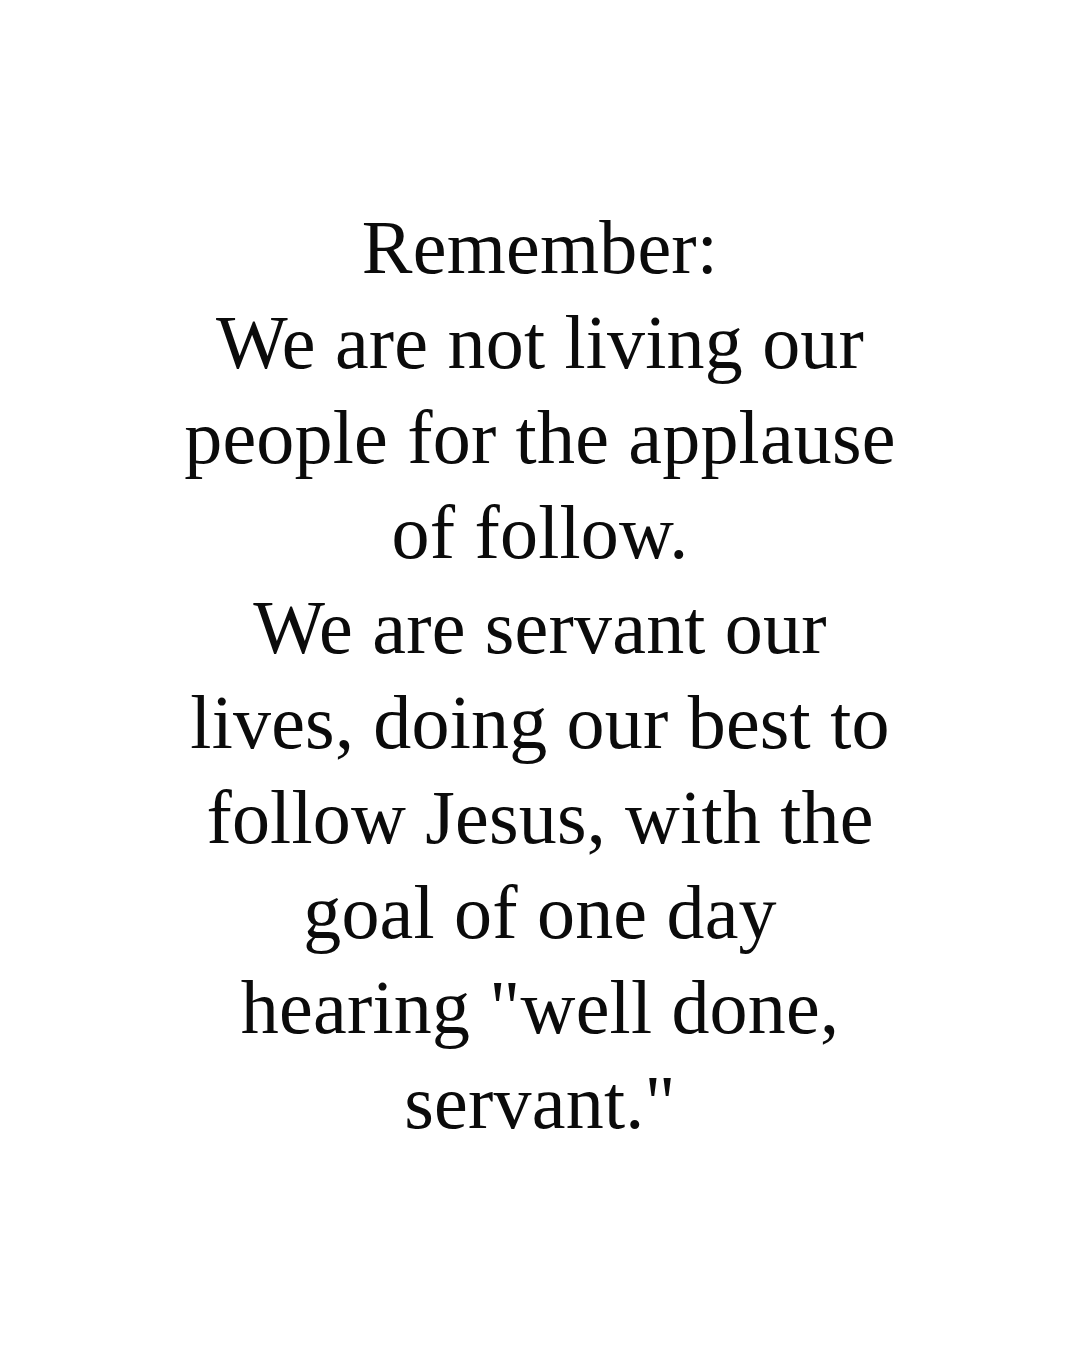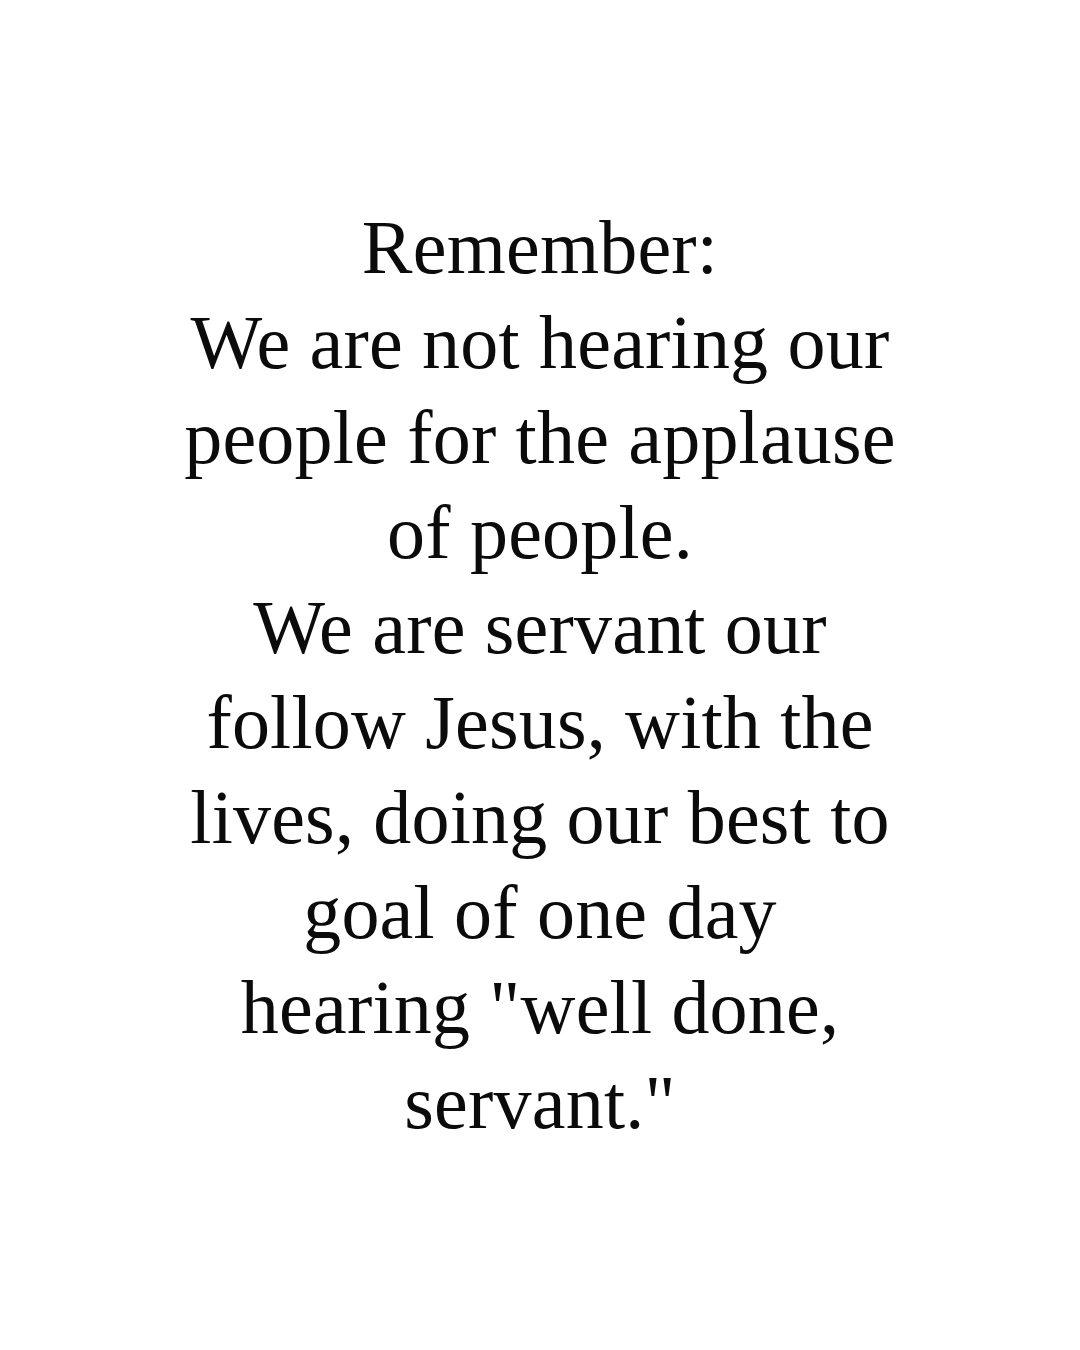--- a/index.html
+++ b/index.html
@@ -36,23 +36,23 @@
     letter-spacing: 0.2px;
     white-space: nowrap;
   }
 </style>
 </head>
 <body>
 
 <div class="quote-card">
   <div class="quote-block">
     <span class="quote-line">Remember:</span>
-    <span class="quote-line">We are not hearing our</span>
+    <span class="quote-line">We are not living our</span>
     <span class="quote-line">people for the applause</span>
-    <span class="quote-line">of people.</span>
+    <span class="quote-line">of follow.</span>
     <span class="quote-line">We are servant our</span>
+    <span class="quote-line">lives, doing our best to</span>
     <span class="quote-line">follow Jesus, with the</span>
-    <span class="quote-line">lives, doing our best to</span>
     <span class="quote-line">goal of one day</span>
     <span class="quote-line">hearing "well done,</span>
     <span class="quote-line">servant."</span>
   </div>
 </div>
 
 </body></html>

